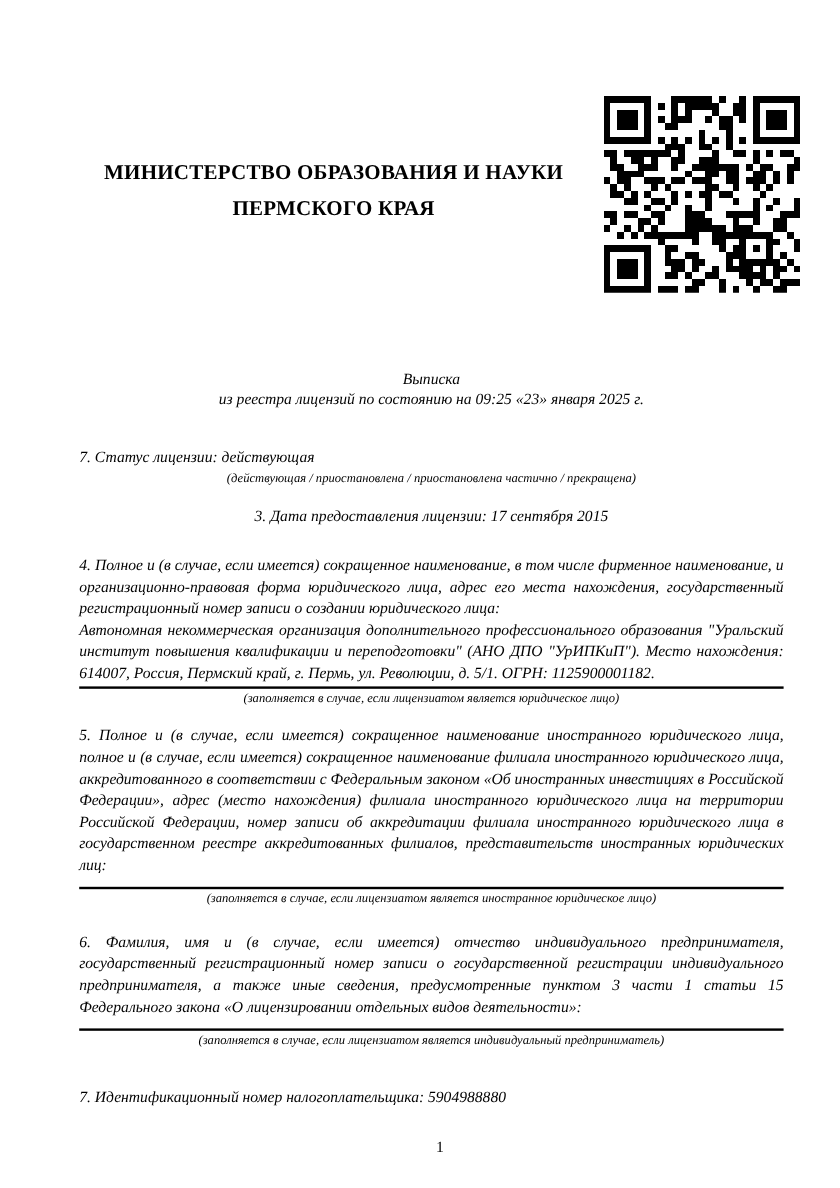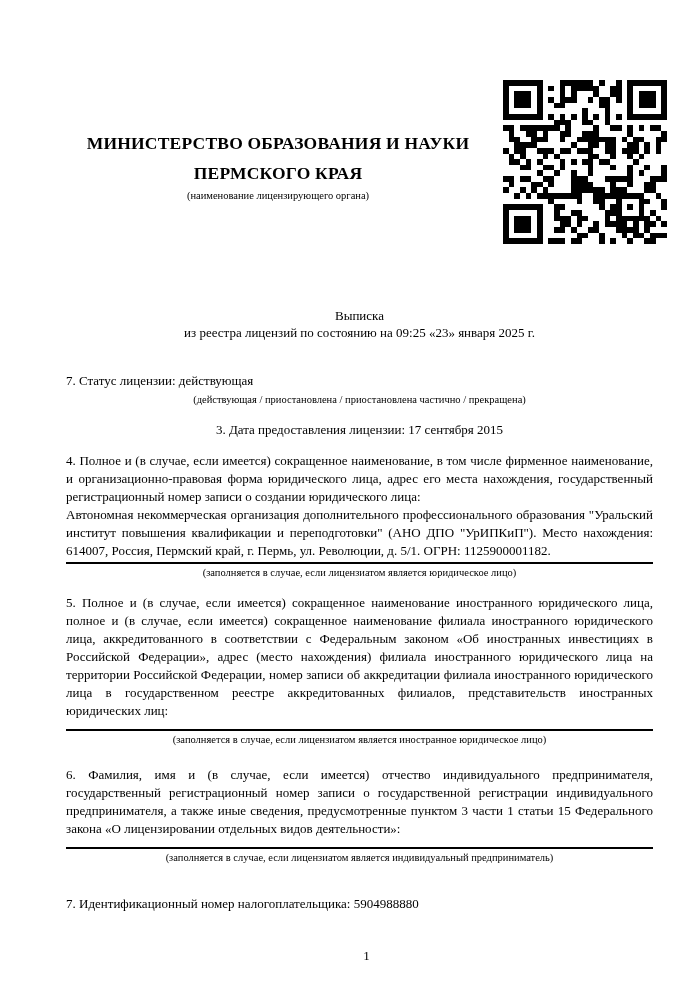--- a/index.html
+++ b/index.html
@@ -19,56 +19,55 @@
     text-align:center;
   }
   .ministry-line {
     font-weight:bold; font-size:17.5px; line-height:30px;
     white-space:nowrap; letter-spacing:0.2px;
   }
   .ministry-caption { font-size:10.5px; line-height:14px; margin-top:1px; }
   .qr { position:absolute; left:503px; top:80px; width:164px; height:164px; }
   .qr svg { display:block; }
 
-  .content { padding:0 47px 0 66px; } 
+  .content { padding:0 47px 0 66px;font-style:italic; } 
   .doc-title { margin-top:64px; text-align:center; line-height:17px; }
 
   .line { line-height:18px; }
   .para { text-align:justify; line-height:18px; }
   .caption {
     text-align:center; font-size:10.5px; line-height:13px; padding-top:2px;
   }
   .rule { height:0; border-top:2px solid #000; }
 
   .item1 { margin-top:31px; }
   .cap1  { margin-top:1px; }
   .item2 { margin-top:18px; }
   .item3 { margin-top:15px;text-align:center; }
-  .item4 { margin-top:13px; }
+  .item4 { margin-top:23px; }
   .rule4 { margin-top:2px; }
   .item5 { margin-top:15px; }
   .rule-gap { margin-top:9px; }
   .item6 { margin-top:20px; }
   .item7 { margin-top:31px; }
 
   .footer {
     position:absolute; top:948px; left:66px; width:601px;
     text-align:center; line-height:16px;
   }
 </style>
 </head>
 <body>
 
 <div class="page">
 
   <div class="header">
     <div class="ministry">
       <div class="ministry-line">МИНИСТЕРСТВО ОБРАЗОВАНИЯ И НАУКИ</div>
       <div class="ministry-line">ПЕРМСКОГО КРАЯ</div>
-      <div class="ministry-caption">(наименование лицензирующего органа)</div>
     </div>
     <div class="qr">
       <svg id="qr-svg" width="164" height="164" viewBox="0 0 29 29" shape-rendering="crispEdges" aria-hidden="true">
           <path d="M0 0h1v1h-1zM1 0h1v1h-1zM2 0h1v1h-1zM3 0h1v1h-1zM4 0h1v1h-1zM5 0h1v1h-1zM6 0h1v1h-1zM10 0h1v1h-1zM11 0h1v1h-1zM12 0h1v1h-1zM13 0h1v1h-1zM14 0h1v1h-1zM15 0h1v1h-1zM17 0h1v1h-1zM20 0h1v1h-1zM22 0h1v1h-1zM23 0h1v1h-1zM24 0h1v1h-1zM25 0h1v1h-1zM26 0h1v1h-1zM27 0h1v1h-1zM28 0h1v1h-1zM0 1h1v1h-1zM6 1h1v1h-1zM8 1h1v1h-1zM10 1h1v1h-1zM12 1h1v1h-1zM13 1h1v1h-1zM14 1h1v1h-1zM15 1h1v1h-1zM16 1h1v1h-1zM19 1h1v1h-1zM20 1h1v1h-1zM22 1h1v1h-1zM28 1h1v1h-1zM0 2h1v1h-1zM2 2h1v1h-1zM3 2h1v1h-1zM4 2h1v1h-1zM6 2h1v1h-1zM10 2h1v1h-1zM12 2h1v1h-1zM16 2h1v1h-1zM19 2h1v1h-1zM20 2h1v1h-1zM22 2h1v1h-1zM24 2h1v1h-1zM25 2h1v1h-1zM26 2h1v1h-1zM28 2h1v1h-1zM0 3h1v1h-1zM2 3h1v1h-1zM3 3h1v1h-1zM4 3h1v1h-1zM6 3h1v1h-1zM8 3h1v1h-1zM10 3h1v1h-1zM11 3h1v1h-1zM12 3h1v1h-1zM15 3h1v1h-1zM17 3h1v1h-1zM18 3h1v1h-1zM20 3h1v1h-1zM22 3h1v1h-1zM24 3h1v1h-1zM25 3h1v1h-1zM26 3h1v1h-1zM28 3h1v1h-1zM0 4h1v1h-1zM2 4h1v1h-1zM3 4h1v1h-1zM4 4h1v1h-1zM6 4h1v1h-1zM9 4h1v1h-1zM10 4h1v1h-1zM17 4h1v1h-1zM18 4h1v1h-1zM22 4h1v1h-1zM24 4h1v1h-1zM25 4h1v1h-1zM26 4h1v1h-1zM28 4h1v1h-1zM0 5h1v1h-1zM6 5h1v1h-1zM14 5h1v1h-1zM18 5h1v1h-1zM22 5h1v1h-1zM28 5h1v1h-1zM0 6h1v1h-1zM1 6h1v1h-1zM2 6h1v1h-1zM3 6h1v1h-1zM4 6h1v1h-1zM5 6h1v1h-1zM6 6h1v1h-1zM8 6h1v1h-1zM10 6h1v1h-1zM12 6h1v1h-1zM14 6h1v1h-1zM16 6h1v1h-1zM18 6h1v1h-1zM20 6h1v1h-1zM22 6h1v1h-1zM23 6h1v1h-1zM24 6h1v1h-1zM25 6h1v1h-1zM26 6h1v1h-1zM27 6h1v1h-1zM28 6h1v1h-1zM9 7h1v1h-1zM10 7h1v1h-1zM11 7h1v1h-1zM14 7h1v1h-1zM15 7h1v1h-1zM18 7h1v1h-1zM0 8h1v1h-1zM1 8h1v1h-1zM3 8h1v1h-1zM4 8h1v1h-1zM5 8h1v1h-1zM6 8h1v1h-1zM7 8h1v1h-1zM8 8h1v1h-1zM9 8h1v1h-1zM11 8h1v1h-1zM16 8h1v1h-1zM19 8h1v1h-1zM20 8h1v1h-1zM22 8h1v1h-1zM24 8h1v1h-1zM26 8h1v1h-1zM27 8h1v1h-1zM1 9h1v1h-1zM4 9h1v1h-1zM5 9h1v1h-1zM7 9h1v1h-1zM10 9h1v1h-1zM11 9h1v1h-1zM14 9h1v1h-1zM15 9h1v1h-1zM16 9h1v1h-1zM22 9h1v1h-1zM28 9h1v1h-1zM1 10h1v1h-1zM2 10h1v1h-1zM5 10h1v1h-1zM6 10h1v1h-1zM7 10h1v1h-1zM10 10h1v1h-1zM13 10h1v1h-1zM14 10h1v1h-1zM15 10h1v1h-1zM16 10h1v1h-1zM17 10h1v1h-1zM18 10h1v1h-1zM19 10h1v1h-1zM21 10h1v1h-1zM23 10h1v1h-1zM24 10h1v1h-1zM27 10h1v1h-1zM28 10h1v1h-1zM2 11h1v1h-1zM3 11h1v1h-1zM4 11h1v1h-1zM5 11h1v1h-1zM12 11h1v1h-1zM15 11h1v1h-1zM16 11h1v1h-1zM18 11h1v1h-1zM19 11h1v1h-1zM22 11h1v1h-1zM23 11h1v1h-1zM25 11h1v1h-1zM27 11h1v1h-1zM0 12h1v1h-1zM2 12h1v1h-1zM3 12h1v1h-1zM6 12h1v1h-1zM7 12h1v1h-1zM8 12h1v1h-1zM10 12h1v1h-1zM11 12h1v1h-1zM13 12h1v1h-1zM14 12h1v1h-1zM15 12h1v1h-1zM18 12h1v1h-1zM19 12h1v1h-1zM21 12h1v1h-1zM22 12h1v1h-1zM23 12h1v1h-1zM25 12h1v1h-1zM27 12h1v1h-1zM1 13h1v1h-1zM3 13h1v1h-1zM7 13h1v1h-1zM9 13h1v1h-1zM15 13h1v1h-1zM16 13h1v1h-1zM19 13h1v1h-1zM22 13h1v1h-1zM24 13h1v1h-1zM1 14h1v1h-1zM2 14h1v1h-1zM4 14h1v1h-1zM6 14h1v1h-1zM10 14h1v1h-1zM12 14h1v1h-1zM14 14h1v1h-1zM15 14h1v1h-1zM17 14h1v1h-1zM18 14h1v1h-1zM23 14h1v1h-1zM3 15h1v1h-1zM4 15h1v1h-1zM7 15h1v1h-1zM8 15h1v1h-1zM10 15h1v1h-1zM15 15h1v1h-1zM19 15h1v1h-1zM22 15h1v1h-1zM25 15h1v1h-1zM28 15h1v1h-1zM6 16h1v1h-1zM9 16h1v1h-1zM12 16h1v1h-1zM15 16h1v1h-1zM22 16h1v1h-1zM24 16h1v1h-1zM28 16h1v1h-1zM0 17h1v1h-1zM1 17h1v1h-1zM3 17h1v1h-1zM4 17h1v1h-1zM7 17h1v1h-1zM8 17h1v1h-1zM12 17h1v1h-1zM13 17h1v1h-1zM14 17h1v1h-1zM18 17h1v1h-1zM19 17h1v1h-1zM20 17h1v1h-1zM21 17h1v1h-1zM22 17h1v1h-1zM26 17h1v1h-1zM27 17h1v1h-1zM28 17h1v1h-1zM1 18h1v1h-1zM5 18h1v1h-1zM6 18h1v1h-1zM8 18h1v1h-1zM12 18h1v1h-1zM13 18h1v1h-1zM14 18h1v1h-1zM15 18h1v1h-1zM19 18h1v1h-1zM22 18h1v1h-1zM25 18h1v1h-1zM26 18h1v1h-1zM0 19h1v1h-1zM3 19h1v1h-1zM5 19h1v1h-1zM7 19h1v1h-1zM12 19h1v1h-1zM13 19h1v1h-1zM14 19h1v1h-1zM15 19h1v1h-1zM16 19h1v1h-1zM17 19h1v1h-1zM19 19h1v1h-1zM20 19h1v1h-1zM21 19h1v1h-1zM25 19h1v1h-1zM26 19h1v1h-1zM2 20h1v1h-1zM4 20h1v1h-1zM6 20h1v1h-1zM7 20h1v1h-1zM8 20h1v1h-1zM9 20h1v1h-1zM10 20h1v1h-1zM11 20h1v1h-1zM12 20h1v1h-1zM13 20h1v1h-1zM16 20h1v1h-1zM17 20h1v1h-1zM18 20h1v1h-1zM19 20h1v1h-1zM20 20h1v1h-1zM21 20h1v1h-1zM22 20h1v1h-1zM23 20h1v1h-1zM24 20h1v1h-1zM27 20h1v1h-1zM8 21h1v1h-1zM13 21h1v1h-1zM16 21h1v1h-1zM17 21h1v1h-1zM20 21h1v1h-1zM24 21h1v1h-1zM25 21h1v1h-1zM28 21h1v1h-1zM0 22h1v1h-1zM1 22h1v1h-1zM2 22h1v1h-1zM3 22h1v1h-1zM4 22h1v1h-1zM5 22h1v1h-1zM6 22h1v1h-1zM9 22h1v1h-1zM10 22h1v1h-1zM17 22h1v1h-1zM19 22h1v1h-1zM20 22h1v1h-1zM22 22h1v1h-1zM24 22h1v1h-1zM28 22h1v1h-1zM0 23h1v1h-1zM6 23h1v1h-1zM9 23h1v1h-1zM12 23h1v1h-1zM13 23h1v1h-1zM18 23h1v1h-1zM19 23h1v1h-1zM20 23h1v1h-1zM24 23h1v1h-1zM26 23h1v1h-1zM0 24h1v1h-1zM2 24h1v1h-1zM3 24h1v1h-1zM4 24h1v1h-1zM6 24h1v1h-1zM9 24h1v1h-1zM10 24h1v1h-1zM11 24h1v1h-1zM13 24h1v1h-1zM14 24h1v1h-1zM18 24h1v1h-1zM20 24h1v1h-1zM21 24h1v1h-1zM22 24h1v1h-1zM23 24h1v1h-1zM24 24h1v1h-1zM25 24h1v1h-1zM27 24h1v1h-1zM0 25h1v1h-1zM2 25h1v1h-1zM3 25h1v1h-1zM4 25h1v1h-1zM6 25h1v1h-1zM10 25h1v1h-1zM11 25h1v1h-1zM13 25h1v1h-1zM16 25h1v1h-1zM18 25h1v1h-1zM19 25h1v1h-1zM20 25h1v1h-1zM21 25h1v1h-1zM23 25h1v1h-1zM25 25h1v1h-1zM26 25h1v1h-1zM28 25h1v1h-1zM0 26h1v1h-1zM2 26h1v1h-1zM3 26h1v1h-1zM4 26h1v1h-1zM6 26h1v1h-1zM9 26h1v1h-1zM10 26h1v1h-1zM12 26h1v1h-1zM15 26h1v1h-1zM16 26h1v1h-1zM20 26h1v1h-1zM21 26h1v1h-1zM22 26h1v1h-1zM23 26h1v1h-1zM25 26h1v1h-1zM0 27h1v1h-1zM6 27h1v1h-1zM13 27h1v1h-1zM14 27h1v1h-1zM17 27h1v1h-1zM21 27h1v1h-1zM23 27h1v1h-1zM24 27h1v1h-1zM26 27h1v1h-1zM27 27h1v1h-1zM28 27h1v1h-1zM0 28h1v1h-1zM1 28h1v1h-1zM2 28h1v1h-1zM3 28h1v1h-1zM4 28h1v1h-1zM5 28h1v1h-1zM6 28h1v1h-1zM8 28h1v1h-1zM9 28h1v1h-1zM10 28h1v1h-1zM12 28h1v1h-1zM13 28h1v1h-1zM17 28h1v1h-1zM19 28h1v1h-1zM22 28h1v1h-1zM25 28h1v1h-1zM26 28h1v1h-1z" fill="#000"></path>
         </svg>
     </div>
   </div>
 
   <div class="content">
 

